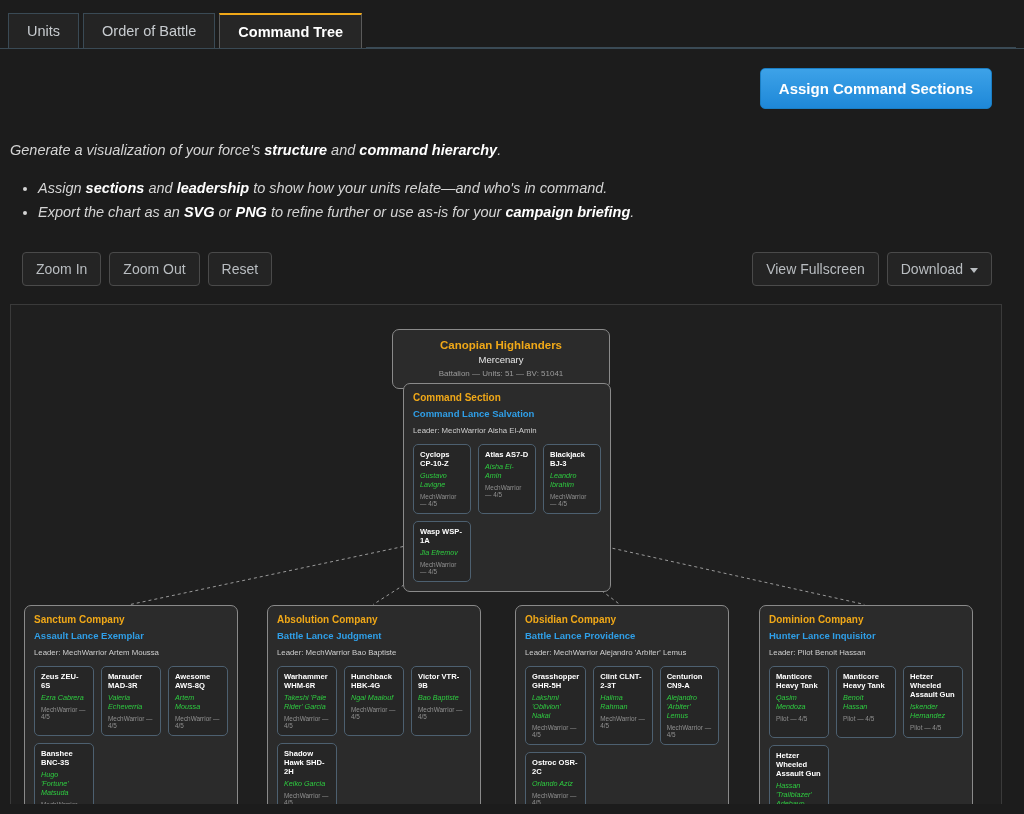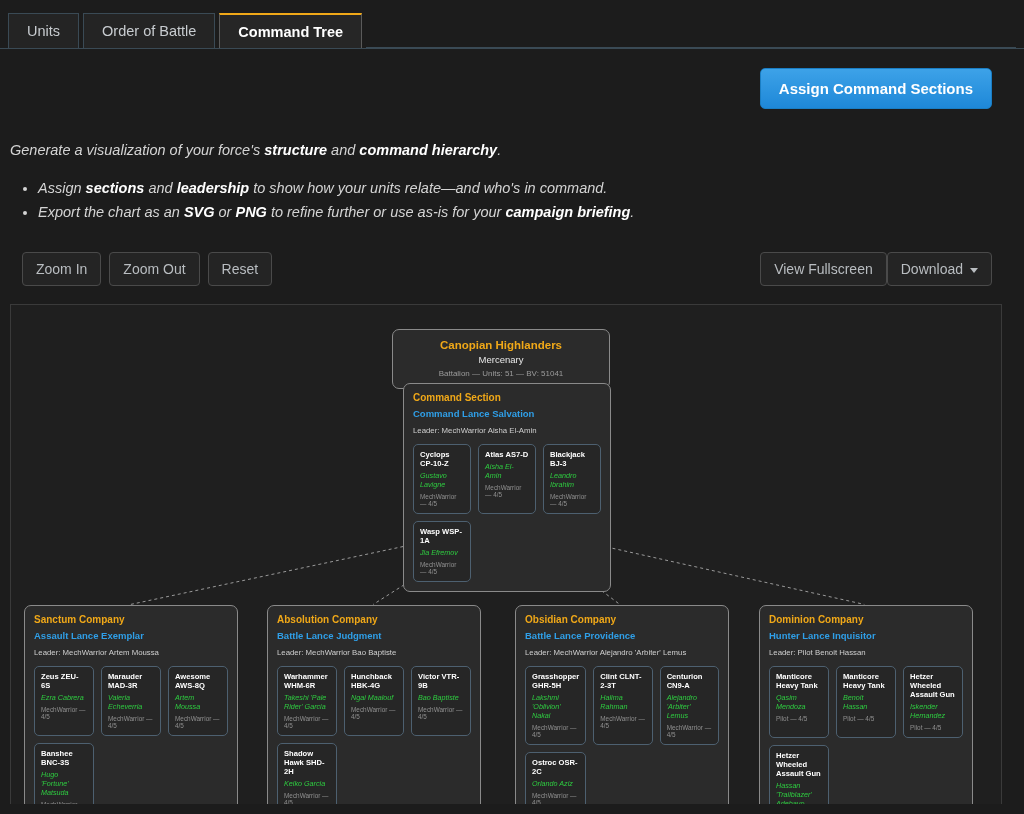--- a/index.html
+++ b/index.html
@@ -81,21 +81,21 @@
   }
   .em { color: #ffffff; font-weight: bold; }
 
   
   .toolbar {
     display: flex;
     align-items: center;
     margin: 32px 32px 0 22px;
   }
   .toolbar .left { display: flex; gap: 8px; }
-  .toolbar .right { display: flex; gap: 0; margin-left: auto; }
+  .toolbar .right { display: flex; gap: 8px; margin-left: auto; }
   .btn-ghost {
     background: #242424;
     border: 1px solid #4a4a4a;
     border-radius: 4px;
     color: #b9bdc1;
     font-size: 14px;
     padding: 8px 13px;
     cursor: pointer;
     font-family: "Liberation Sans", sans-serif;
     white-space: nowrap;

